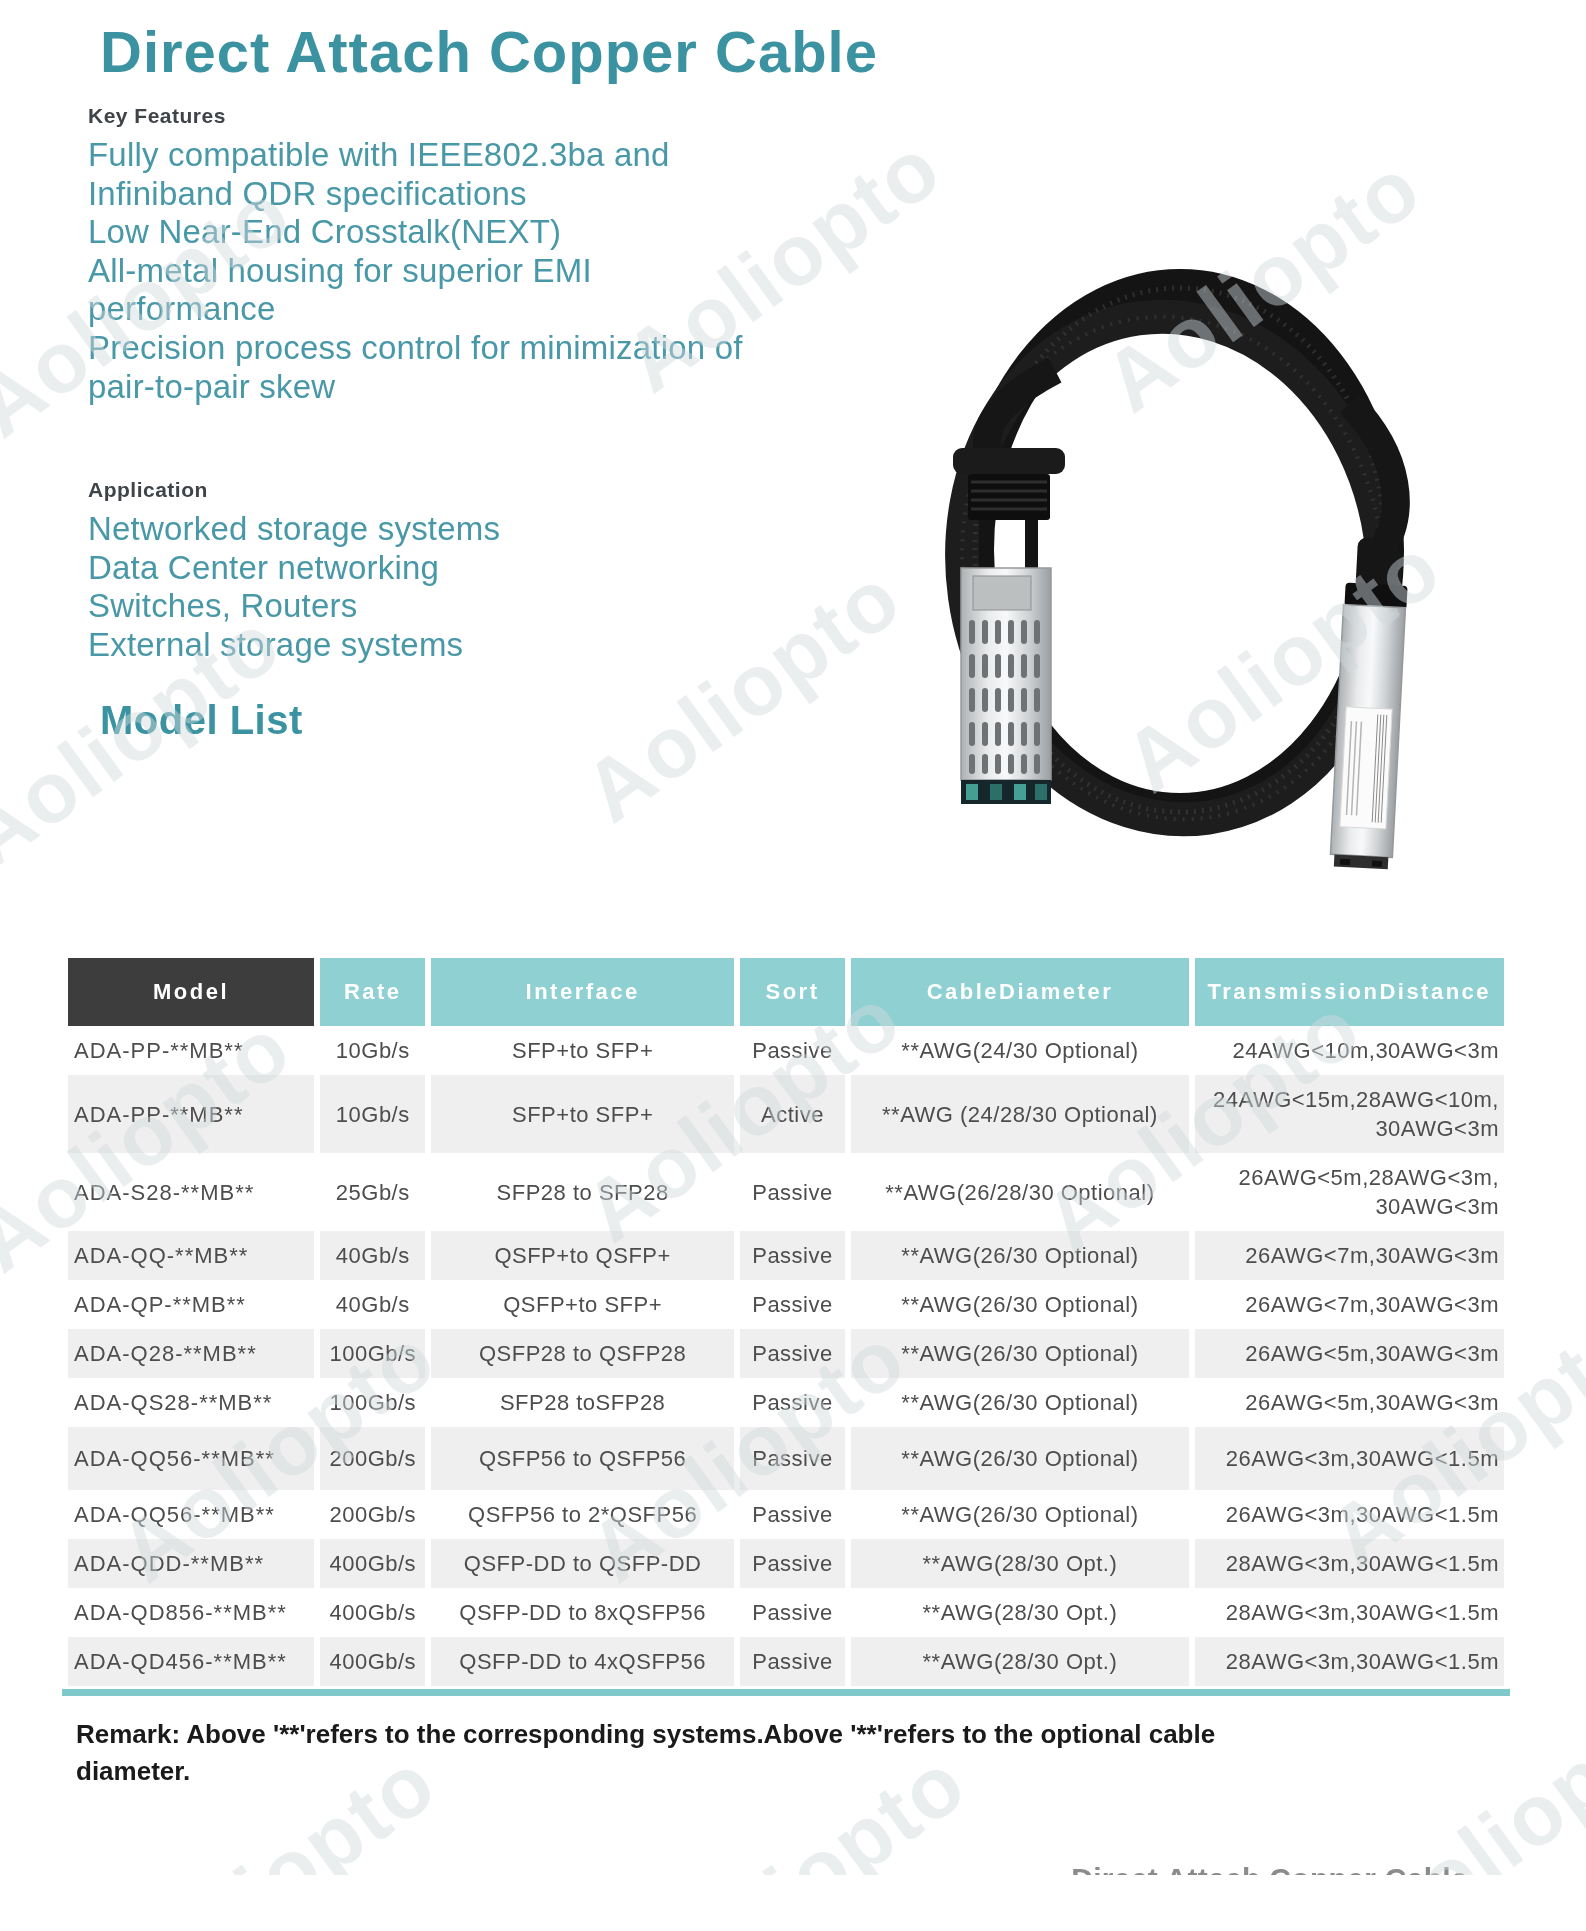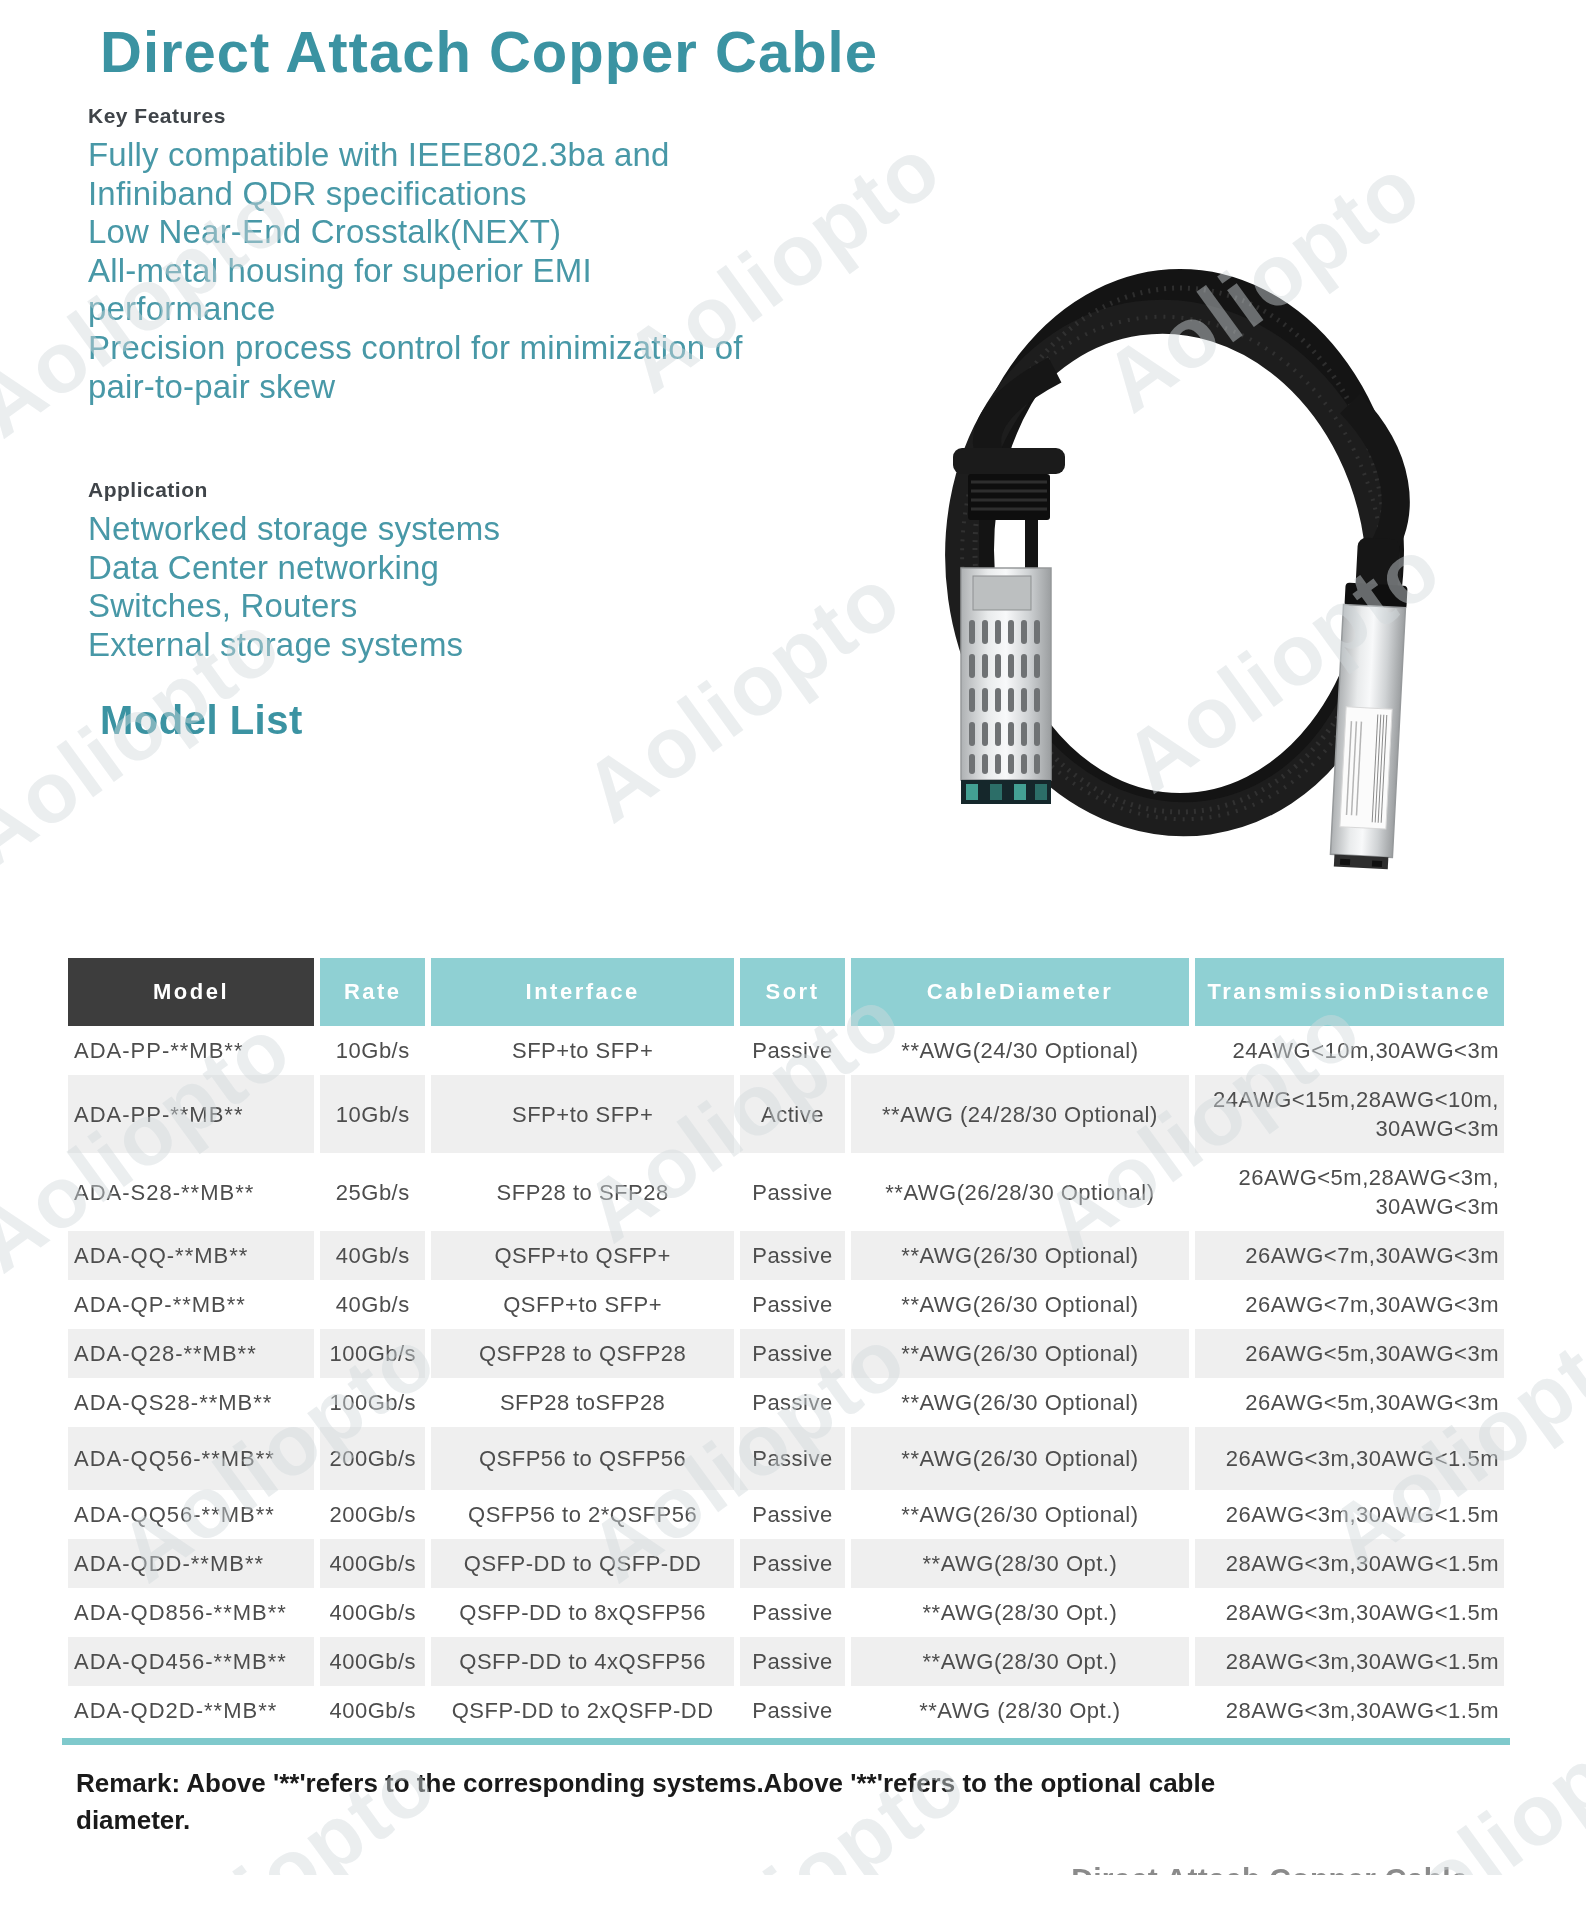--- a/index.html
+++ b/index.html
@@ -346,28 +346,20 @@
               <td>28AWG&lt;3m,30AWG&lt;1.5m</td>
             </tr>
             <tr class="alt">
               <td>ADA-QD456-**MB**</td>
               <td>400Gb/s</td>
               <td>QSFP-DD to 4xQSFP56</td>
               <td>Passive</td>
               <td>**AWG(28/30 Opt.)</td>
               <td>28AWG&lt;3m,30AWG&lt;1.5m</td>
             </tr>
-            <tr>
-              <td>ADA-QD2D-**MB**</td>
-              <td>400Gb/s</td>
-              <td>QSFP-DD to 2xQSFP-DD</td>
-              <td>Passive</td>
-              <td>**AWG (28/30 Opt.)</td>
-              <td>28AWG&lt;3m,30AWG&lt;1.5m</td>
-            </tr>
           </tbody>
         </table>
       <div class="table-underline"></div>
       <p class="remark">Remark: Above '**'refers to the corresponding systems.Above '**'refers to the optional cable diameter.</p>
     </div>
 
     <div class="footer-title">Direct Attach Copper Cable</div>
     <div class="page-number">19</div>
 
   </div>

